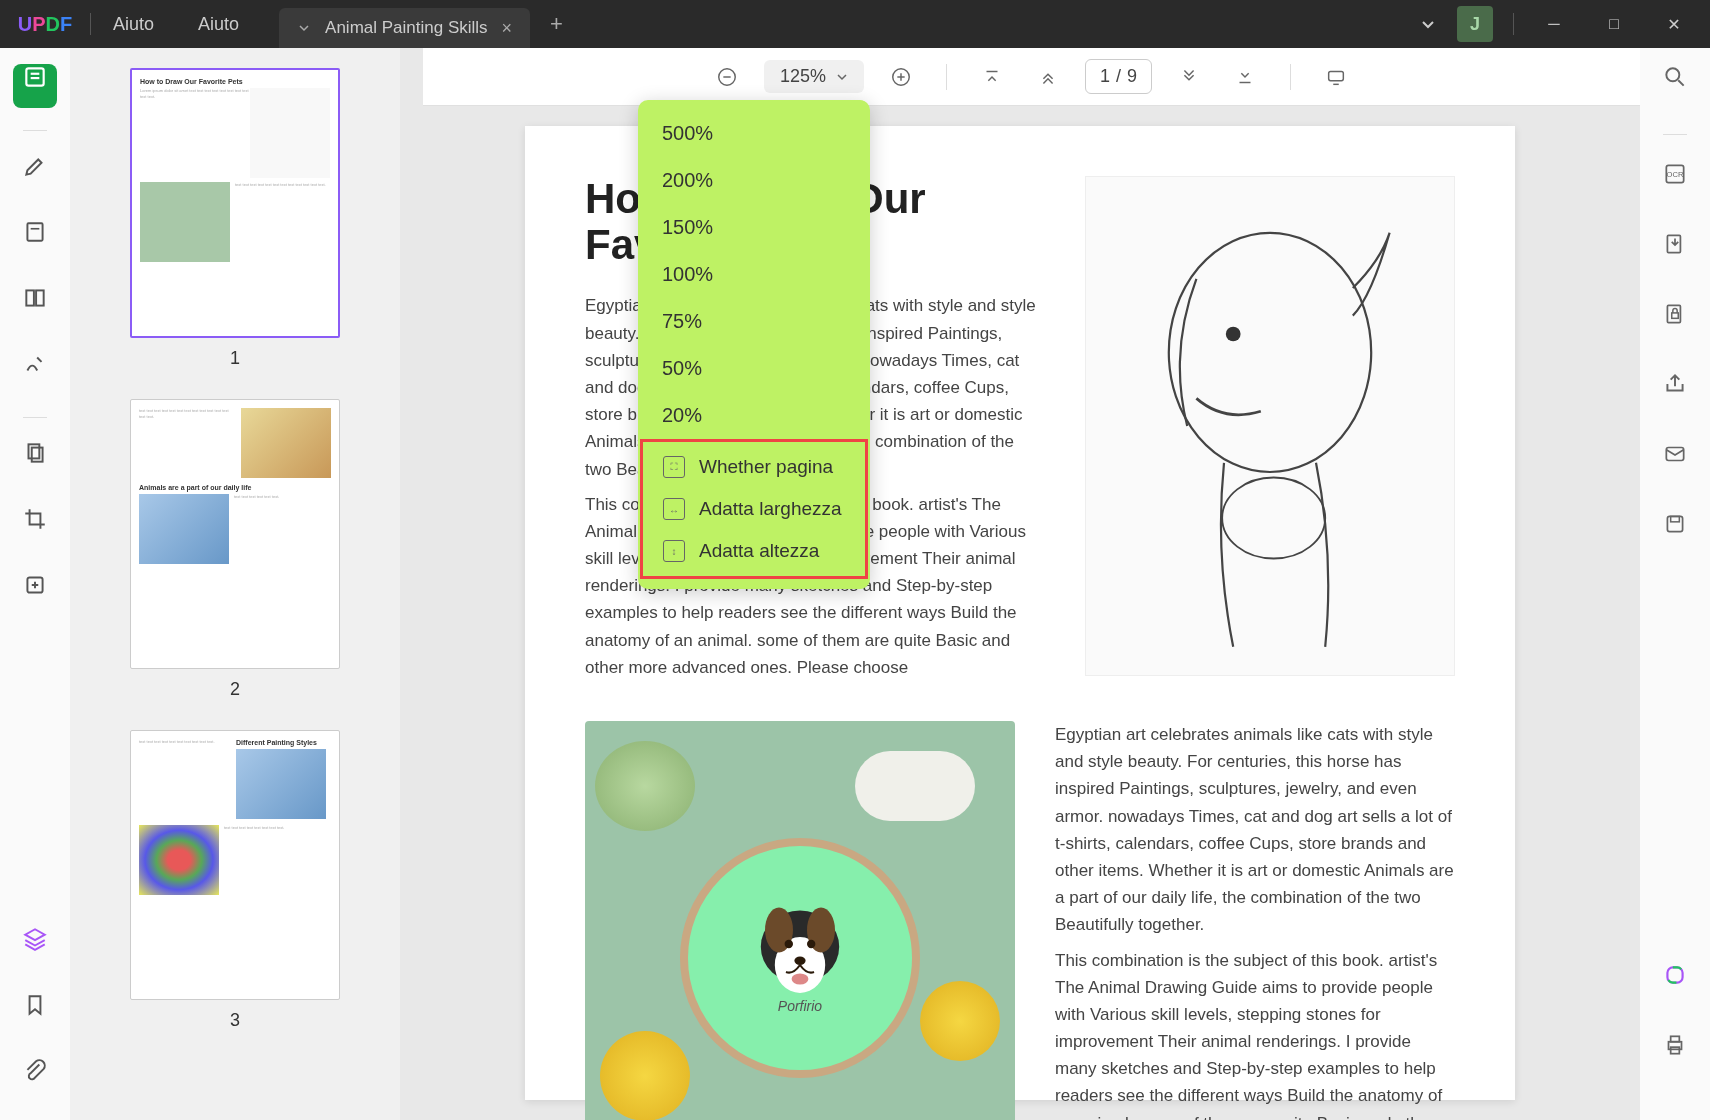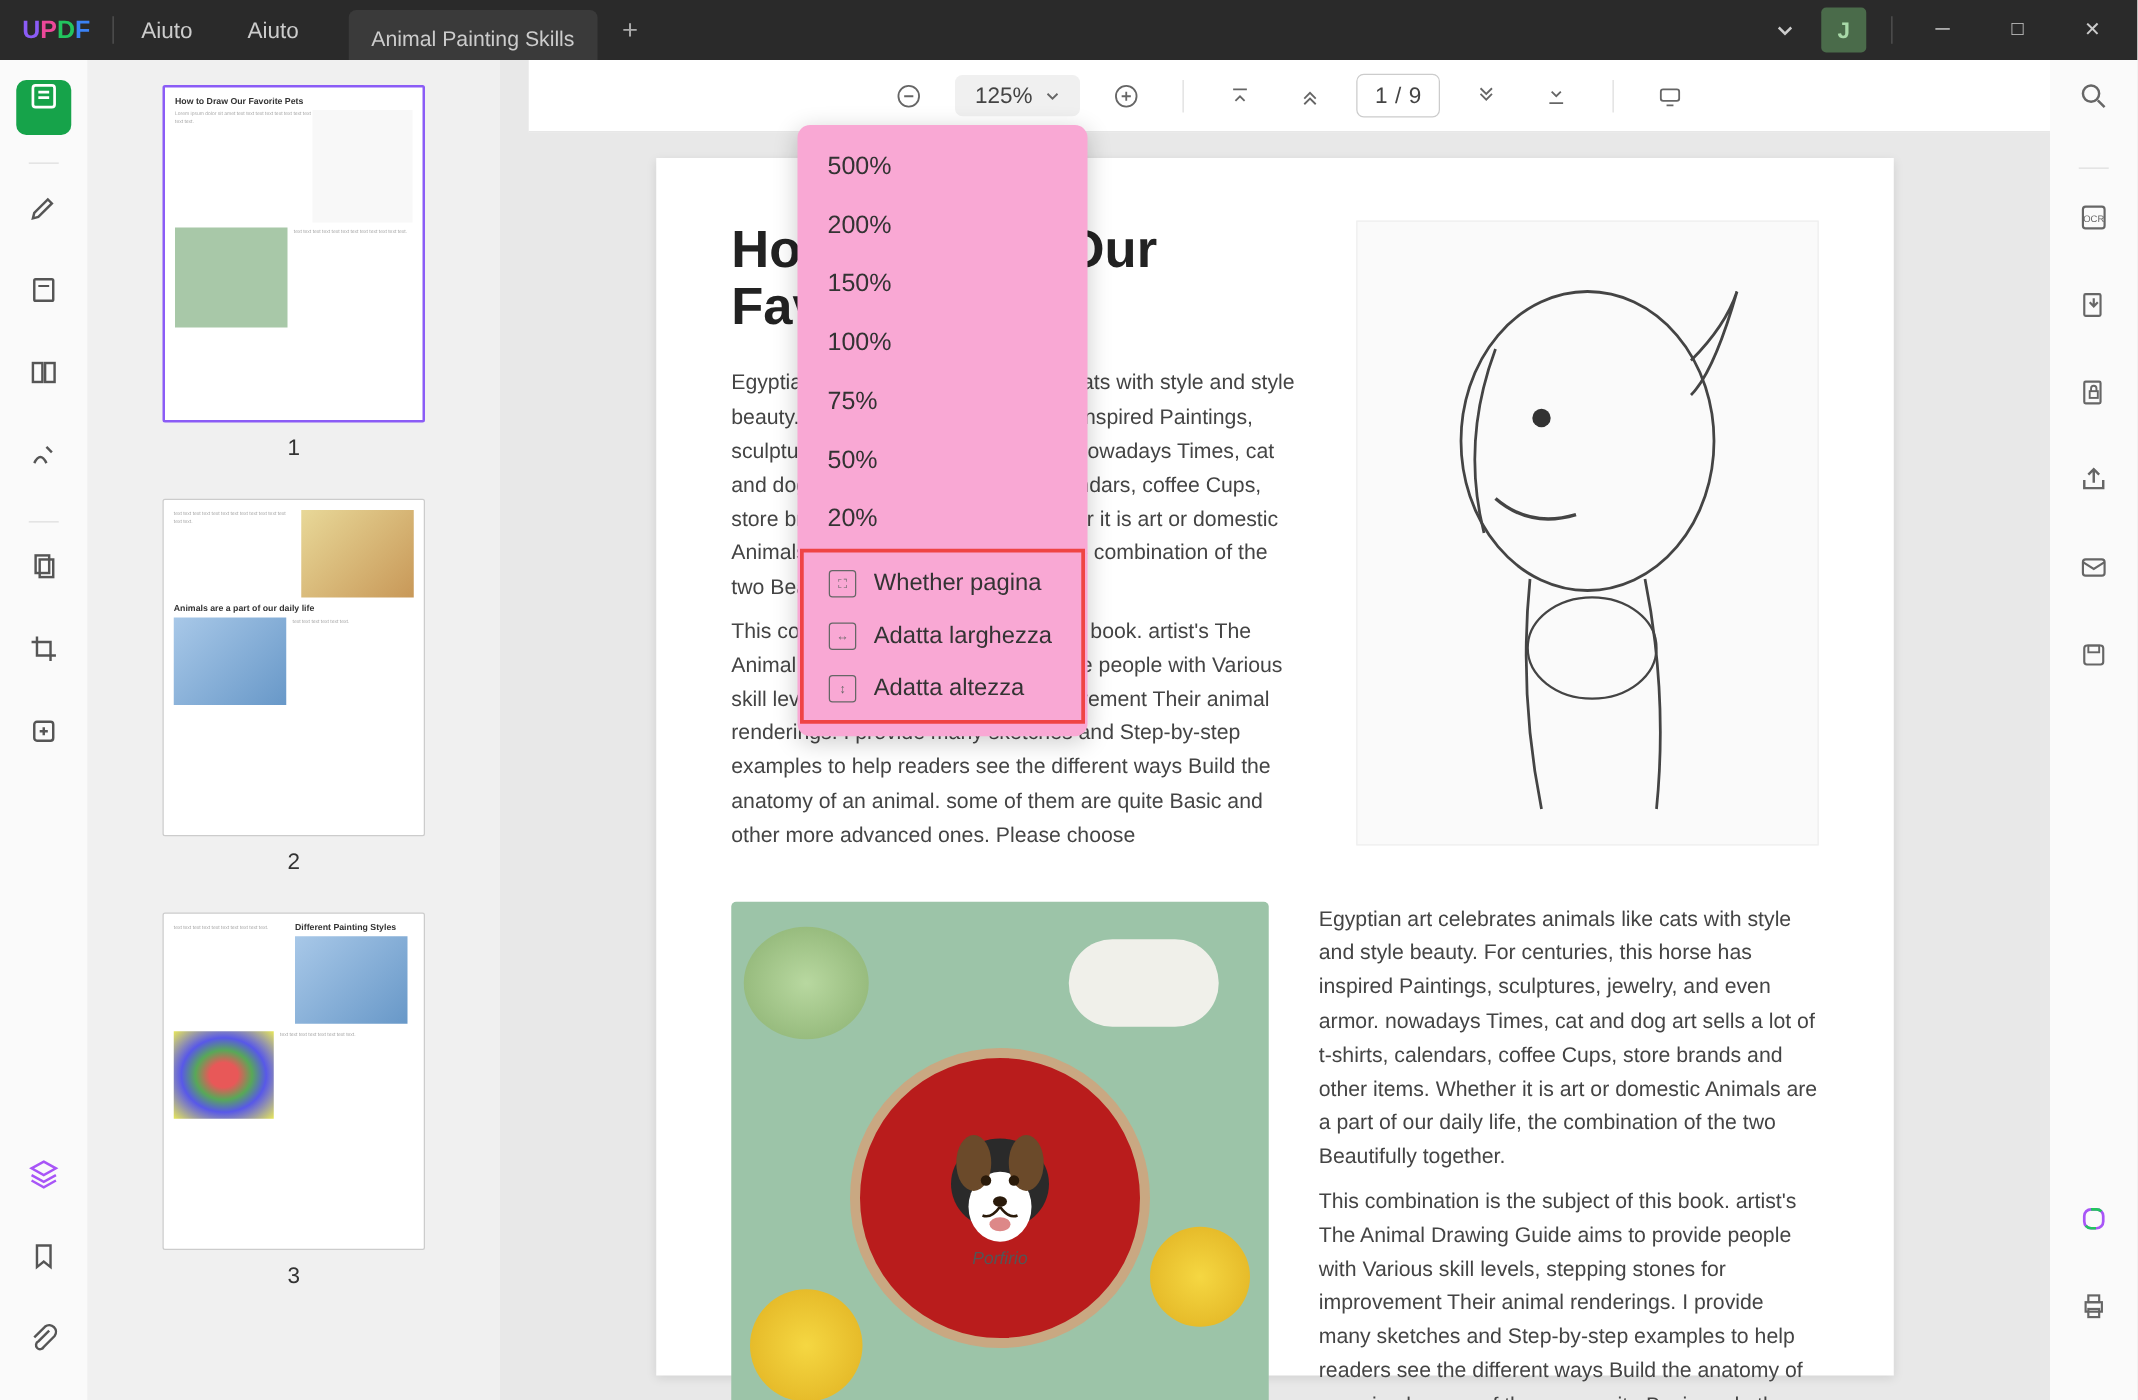--- a/index.html
+++ b/index.html
@@ -3,21 +3,21 @@
 <meta charset="utf-8">
 <style>
 * { margin: 0; padding: 0; box-sizing: border-box; font-family: -apple-system, BlinkMacSystemFont, "Segoe UI", sans-serif; }
 body { width: 1710px; height: 1120px; background: #f5f5f5; overflow: hidden; position: relative; }
 
 
 .titlebar { height: 48px; background: #2a2a2a; display: flex; align-items: center; color: #ccc; }
 .logo { width: 90px; font-weight: 700; font-size: 20px; display: flex; align-items: center; justify-content: center; }
 .logo span:nth-child(1){color:#8b5cf6;} .logo span:nth-child(2){color:#ec4899;} .logo span:nth-child(3){color:#22c55e;} .logo span:nth-child(4){color:#3b82f6;}
 .menu-item { padding: 0 22px; font-size: 18px; cursor: pointer; }
-.tab { background: #3a3a3a; padding: 0 18px; height: 40px; display: flex; align-items: center; gap: 14px; border-radius: 6px 6px 0 0; margin-top: 8px; font-size: 17px; flex-direction: column; }
+.tab { background: #3a3a3a; padding: 0 18px; height: 40px; display: flex; align-items: center; gap: 14px; border-radius: 6px 6px 0 0; margin-top: 8px; font-size: 17px; }
 .tab-close { font-size: 18px; color: #aaa; cursor: pointer; }
 .tab-add { margin-left: 20px; font-size: 22px; color: #aaa; cursor: pointer; }
 .titlebar-right { margin-left: auto; display: flex; align-items: center; gap: 20px; padding-right: 16px; }
 .avatar { width: 36px; height: 36px; background: #4a6b4a; border-radius: 4px; display: flex; align-items: center; justify-content: center; color: #a8d8a8; font-size: 18px; font-weight: 600; }
 .winbtn { width: 40px; height: 40px; display: flex; align-items: center; justify-content: center; color: #ccc; font-size: 16px; cursor: pointer; }
 .divider-v { width: 1px; height: 22px; background: #555; }
 
 
 .main { display: flex; height: calc(100% - 48px); }
 
@@ -50,28 +50,28 @@
 
 
 .doc-scroll { flex: 1; overflow: auto; display: flex; justify-content: center; padding: 20px 0; }
 .page { width: 990px; background: #fff; padding: 50px 60px; box-shadow: 0 2px 8px rgba(0,0,0,0.1); position: relative; }
 .page h1 { font-size: 42px; font-weight: 700; color: #222; line-height: 1.1; margin-bottom: 24px; }
 .page-row1 { display: flex; gap: 40px; }
 .page-col { flex: 1; font-size: 17px; color: #444; line-height: 1.6; }
 .dog-sketch { width: 370px; height: 500px; background: #fafafa; border: 1px solid #eee; display: flex; align-items: center; justify-content: center; }
 .page-row2 { display: flex; gap: 40px; margin-top: 40px; }
 .embroidery { width: 430px; height: 450px; background: #9cc4a8; border-radius: 4px; position: relative; overflow: hidden; }
-.hoop { position: absolute; width: 240px; height: 240px; border-radius: 50%; background: #b91c1c; left: 50%; top: 50%; transform: translate(-50%, -45%); border: 8px solid #c9a882; display:flex; align-items:center; justify-content:center; }
+.hoop { position: absolute; width: 240px; height: 240px; border-radius: 50%; background: #86efac; left: 50%; top: 50%; transform: translate(-50%, -45%); border: 8px solid #c9a882; display:flex; align-items:center; justify-content:center; }
 
 
 .rail-right { width: 70px; background: #fafafa; display: flex; flex-direction: column; align-items: center; padding-top: 16px; gap: 26px; }
 .rail-right .rail-icon { color: #666; }
 
 
-.zoom-dropdown { position: absolute; top: 100px; left: 638px; width: 232px; background: #f9a8d4; border-radius: 10px; box-shadow: 0 4px 20px rgba(0,0,0,0.2); z-index: 100; padding: 10px 0; }
+.zoom-dropdown { position: absolute; top: 100px; left: 638px; width: 232px; background: #bef264; border-radius: 10px; box-shadow: 0 4px 20px rgba(0,0,0,0.2); z-index: 100; padding: 10px 0; }
 .zoom-opt { padding: 12px 24px; font-size: 20px; color: #333; cursor: pointer; }
 .zoom-fit-group { border: 3px solid #ef4444; margin: 0 2px; padding: 4px 0;}
 .zoom-fit { padding: 10px 20px; font-size: 19px; color: #333; cursor: pointer; display: flex; align-items: center; gap: 14px; }
 .zoom-fit-icon { width: 22px; height: 22px; border: 1.5px solid #666; border-radius: 3px; display: flex; align-items: center; justify-content: center; font-size: 10px; color: #666;}
 
 
 .t-title{font-size:7px;font-weight:700;color:#333;margin-bottom:3px;}
 .t-dog{width:80px;height:90px;background:#f8f8f8;float:right;}
 .t-green{width:90px;height:80px;background:#a8c8a8;clear:both;}
 .t-paint{width:90px;height:70px;background:linear-gradient(135deg,#e8d898,#c89858);}

